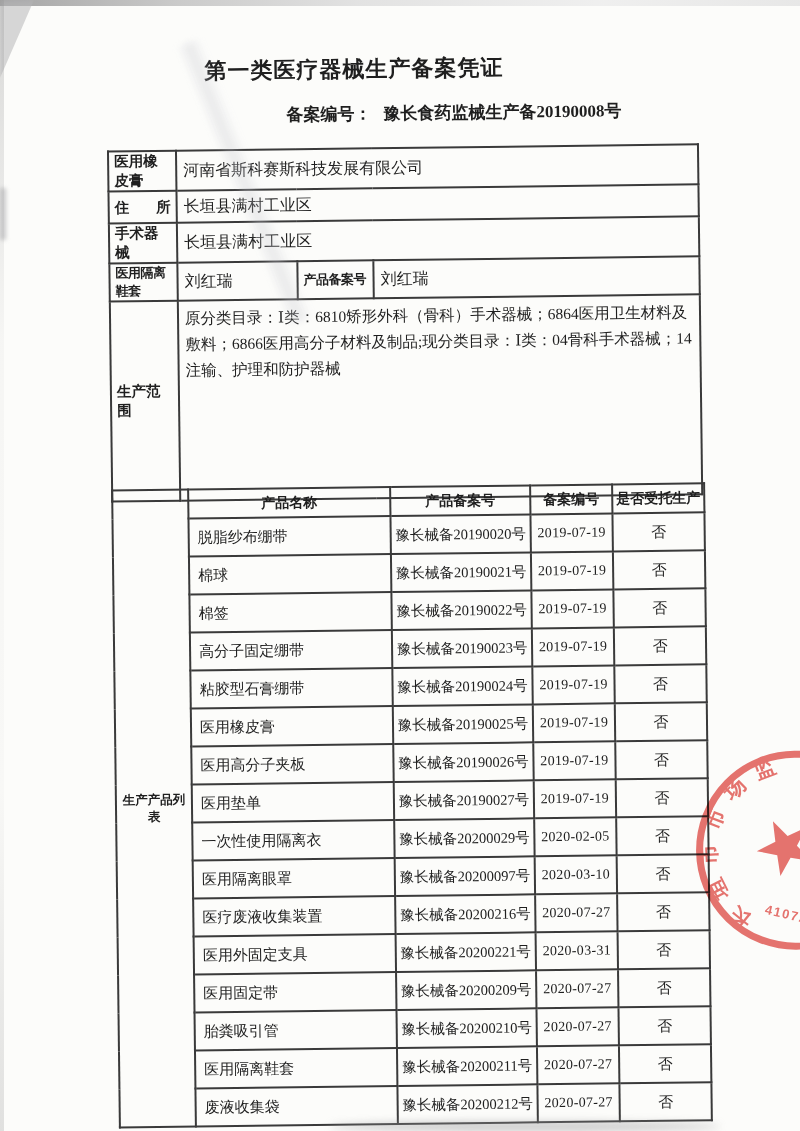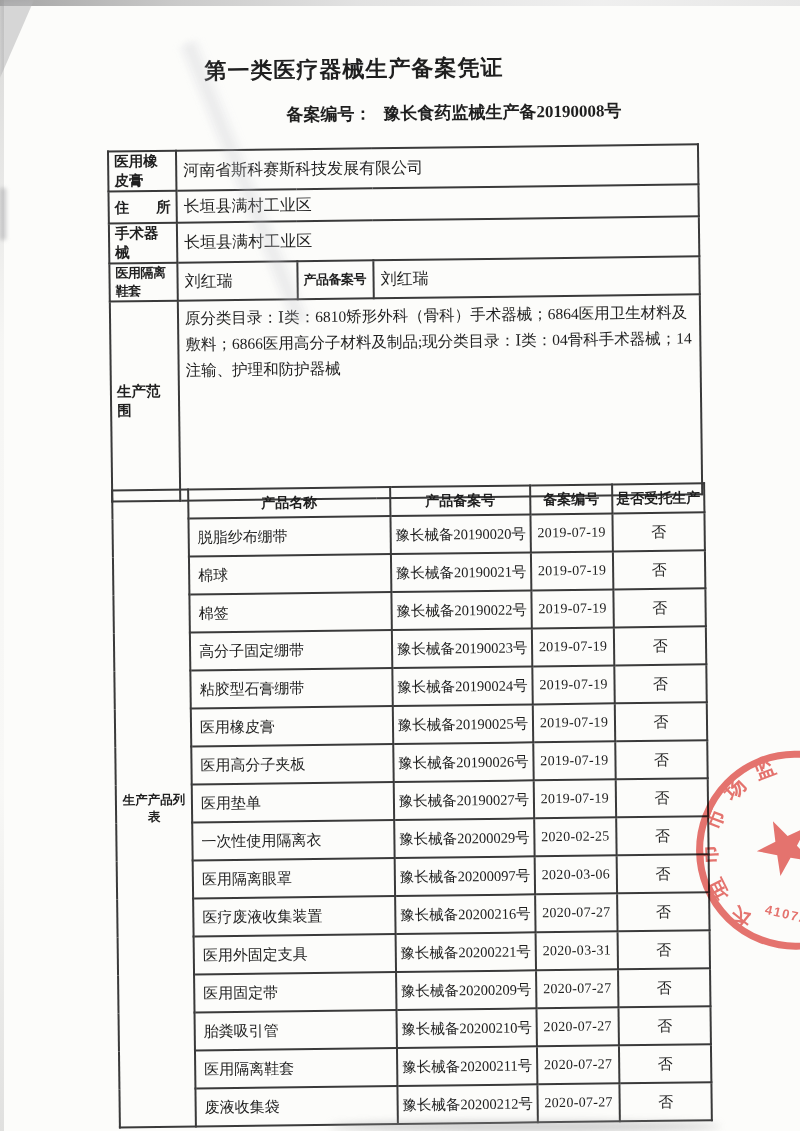--- a/index.html
+++ b/index.html
@@ -214,27 +214,27 @@
           </tr>
           <tr style="height: 38px;">
             <td class="c-name">医用垫单</td>
             <td class="c-no">豫长械备20190027号</td>
             <td class="c-date">2019-07-19</td>
             <td class="c-yn">否</td>
           </tr>
           <tr style="height: 38px;">
             <td class="c-name">一次性使用隔离衣</td>
             <td class="c-no">豫长械备20200029号</td>
-            <td class="c-date">2020-02-25</td>
+            <td class="c-date">2020-02-05</td>
             <td class="c-yn">否</td>
           </tr>
           <tr style="height: 38px;">
             <td class="c-name">医用隔离眼罩</td>
             <td class="c-no">豫长械备20200097号</td>
-            <td class="c-date">2020-03-06</td>
+            <td class="c-date">2020-03-10</td>
             <td class="c-yn">否</td>
           </tr>
           <tr style="height: 38px;">
             <td class="c-name">医疗废液收集装置</td>
             <td class="c-no">豫长械备20200216号</td>
             <td class="c-date">2020-07-27</td>
             <td class="c-yn">否</td>
           </tr>
           <tr style="height: 38px;">
             <td class="c-name">医用外固定支具</td>

